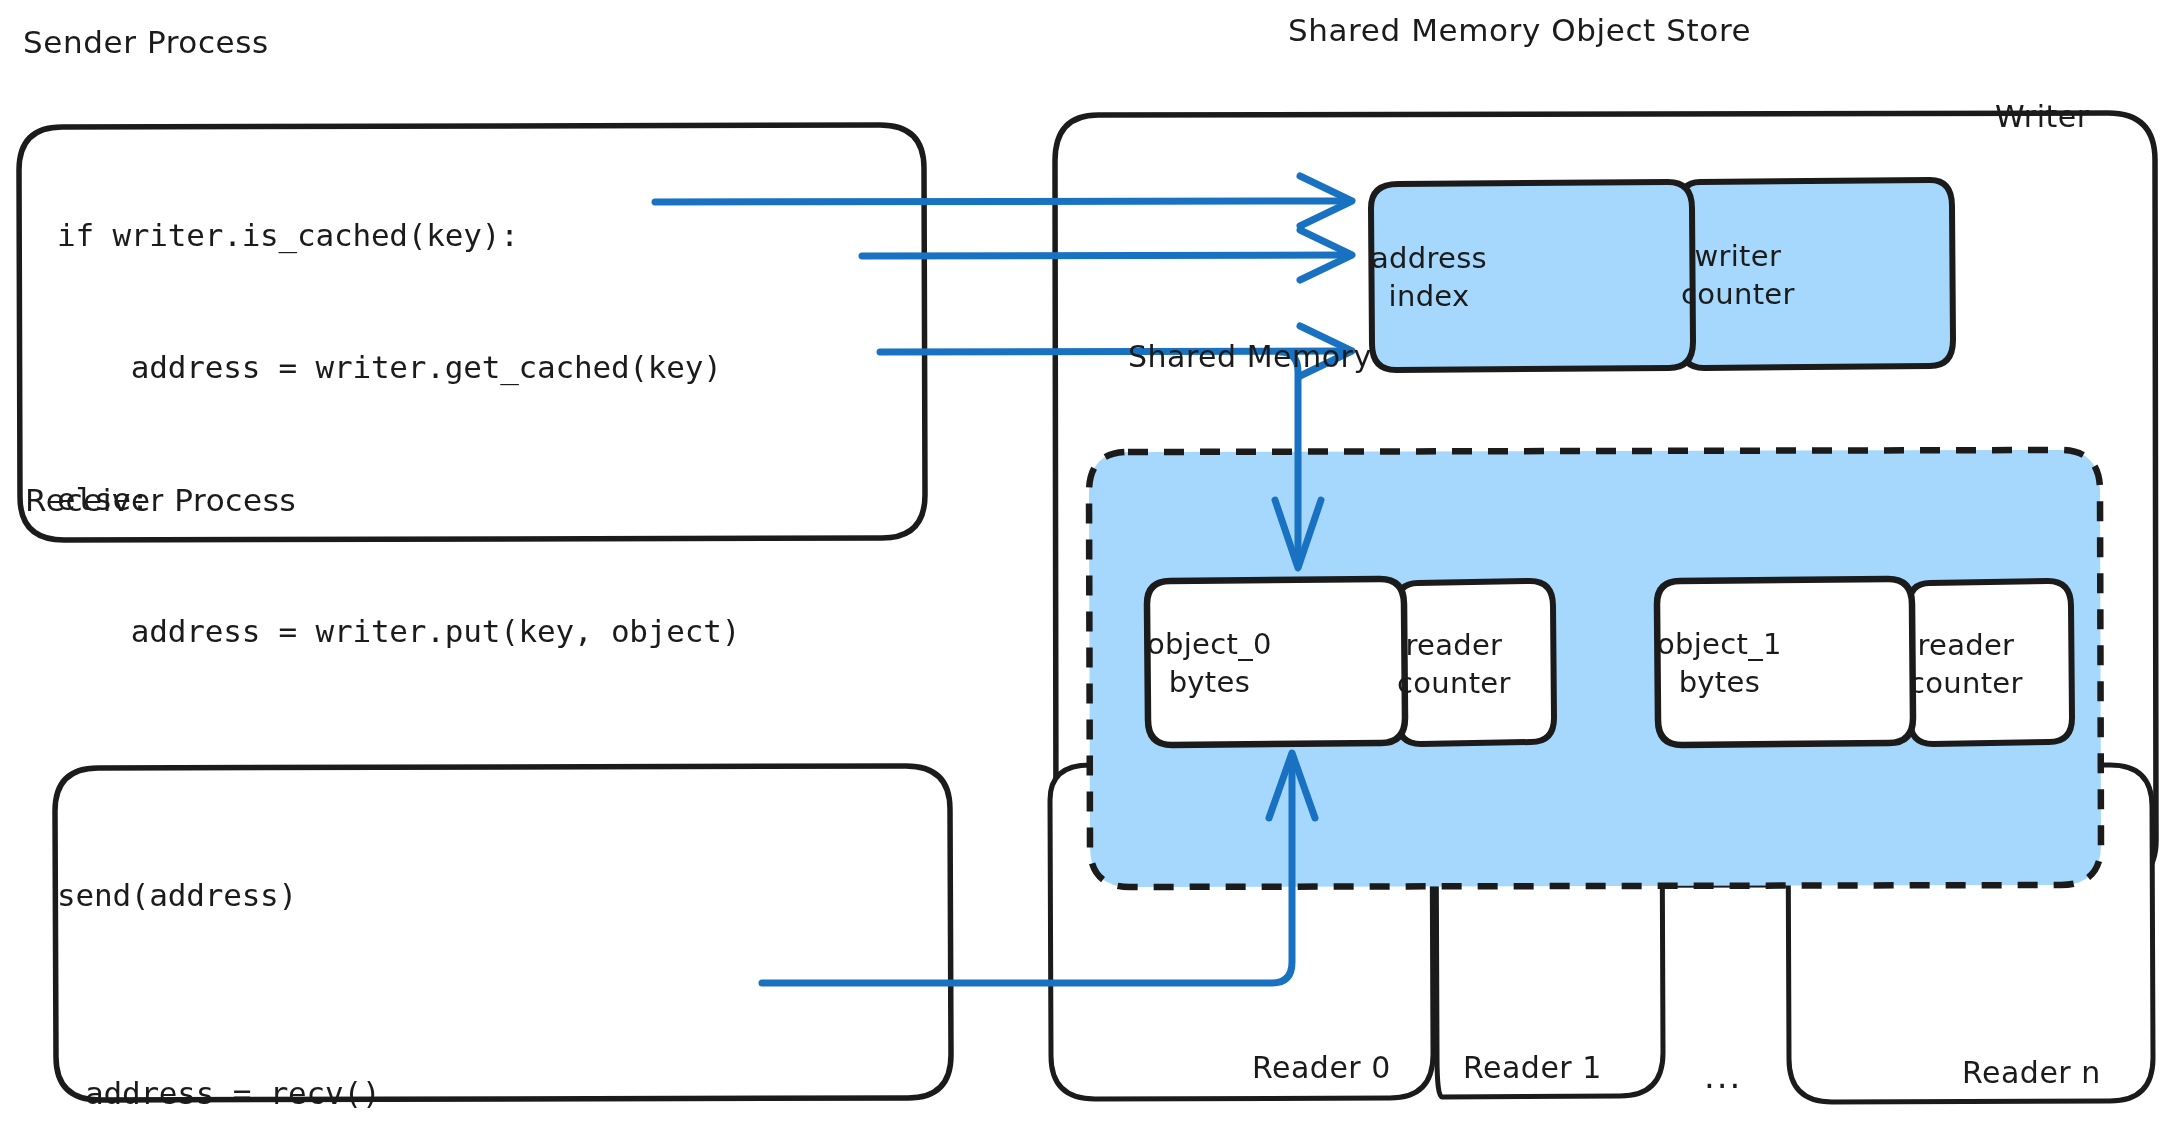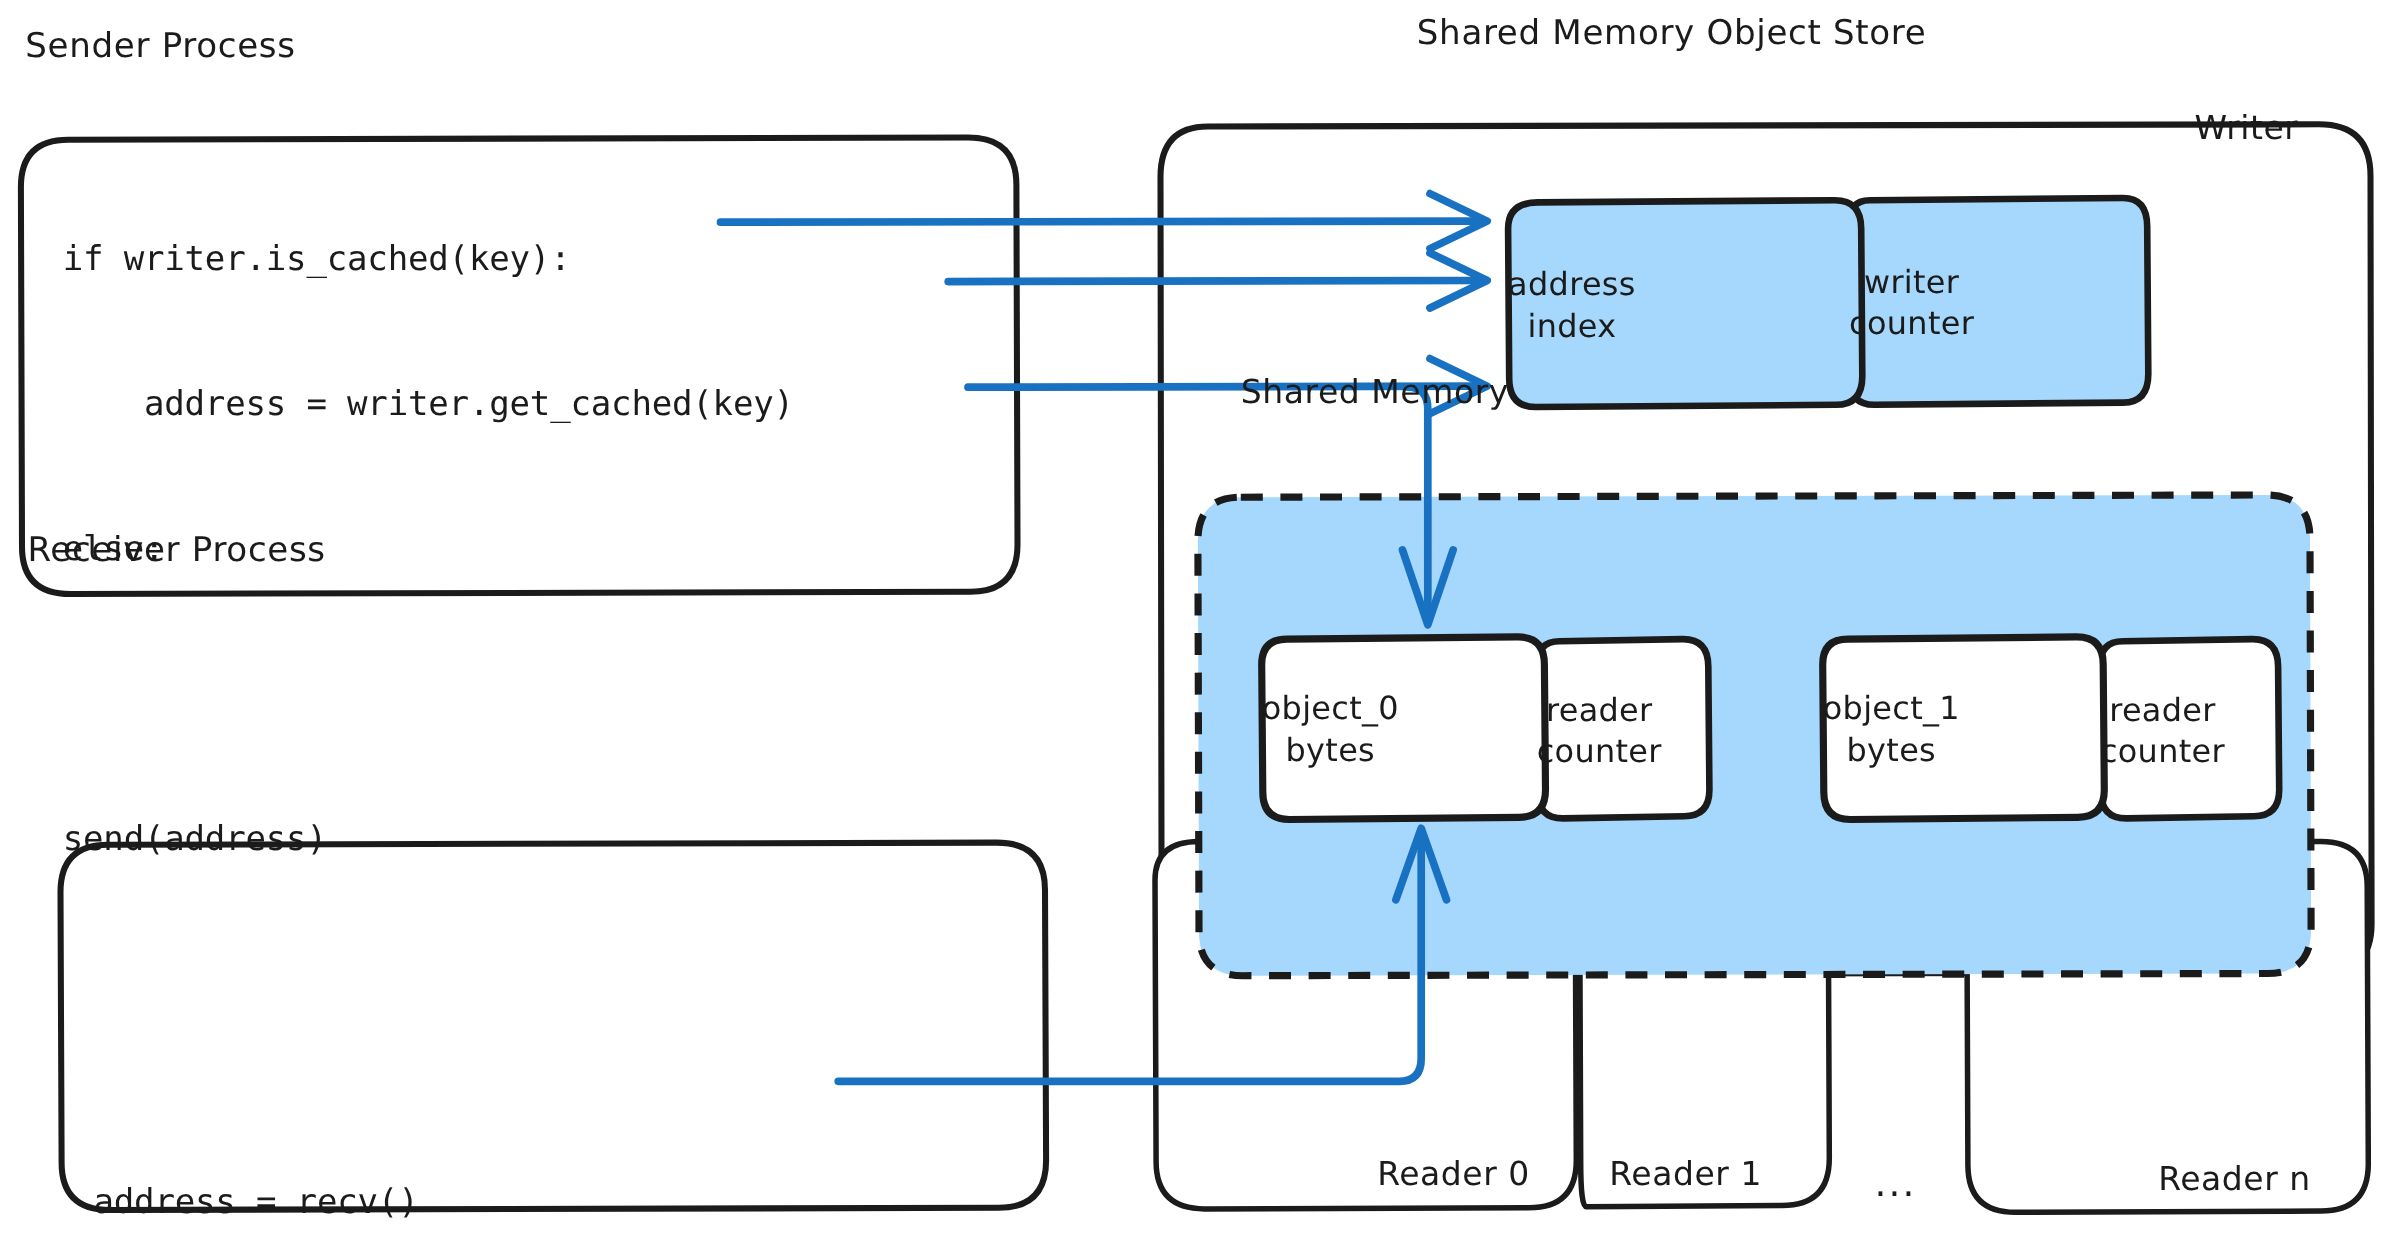--- a/index.html
+++ b/index.html
@@ -82,20 +82,21 @@
   <div class="lbl title" style="left:25px;top:482px;">Receiver Process</div>
 
   <div class="lbl boxlab" style="left:1995px;top:99px;">Writer</div>
 
   <div class="lbl boxlab" style="left:1128px;top:339px;">Shared Memory</div>
 
   <div class="code" style="left:57px;top:125px;">
     <div>if writer.is_cached(key):</div>
     <div>    address = writer.get_cached(key)</div>
     <div>else:</div>
+    <div>    address = writer.put(key, object)</div>
     <div>&nbsp;</div>
     <div>send(address)</div>
   </div>
 
   <div class="code" style="left:85px;top:843px;line-height:100px;">
     <div>address = recv()</div>
     
   </div>
 
   <div class="cell" style="left:1371px;top:184px;width:322px;height:186px;">

